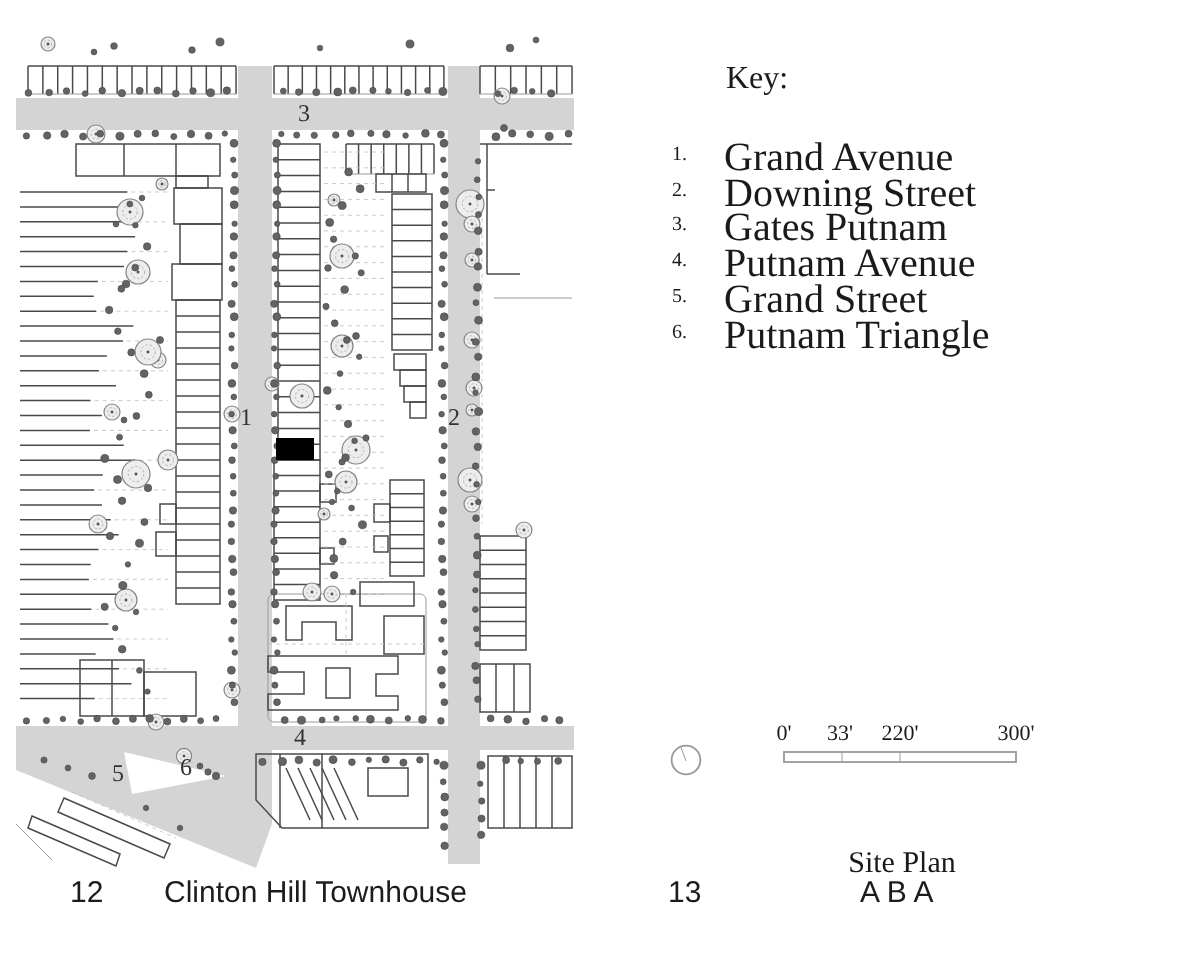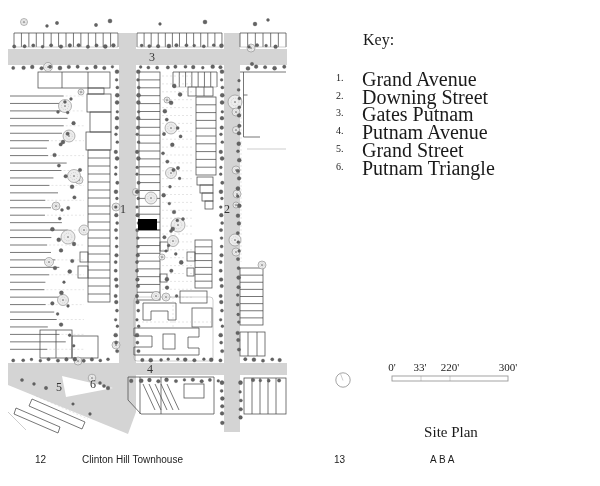--- a/index.html
+++ b/index.html
@@ -18,21 +18,21 @@
   .canopy-in{fill:none;stroke:#b5b5b5;stroke-width:0.5;stroke-dasharray:1.2 1;}
   .blackb{fill:#000;}
   .scalebox{fill:none;stroke:#999;stroke-width:0.9;}
   .marker{position:absolute;transform:translate(-50%,-50%);font-size:12px;color:#333;}
   .key-title{font-size:16px;}
   .key-row{position:absolute;left:0;height:18px;}
   .key-num{position:absolute;left:336px;top:4px;font-size:10px;white-space:nowrap;}
   .key-label{position:absolute;left:362px;top:0;font-size:20px;white-space:nowrap;}
   .scale-label{position:absolute;transform:translateX(-50%);font-size:11px;top:361px;}
   .siteplan{position:absolute;transform:translateX(-50%);left:451px;top:400px;font-size:15px;margin-top:24px;}
-  .footer-text{position:absolute;top:454px;font-family:"Liberation Sans",sans-serif;font-size:10px;color:#1c1c1c;white-space:nowrap;}
+  .footer-text{position:absolute;top:438px;font-family:"Liberation Sans",sans-serif;font-size:15px;color:#1c1c1c;white-space:nowrap;}
 </style>
 </head>
 <body>
 
 <svg id="plan" width="600" height="486" viewBox="0 0 600 486">
     <rect x="8" y="49" width="279" height="16" class="street"></rect>
     <rect x="8" y="363" width="279" height="12" class="street"></rect>
     <rect x="119" y="33" width="17" height="342" class="street"></rect>
     <rect x="224" y="33" width="16" height="399" class="street"></rect>
     <polygon points="8,375 136,375 136,412 128,434 8,385" class="street"></polygon>

